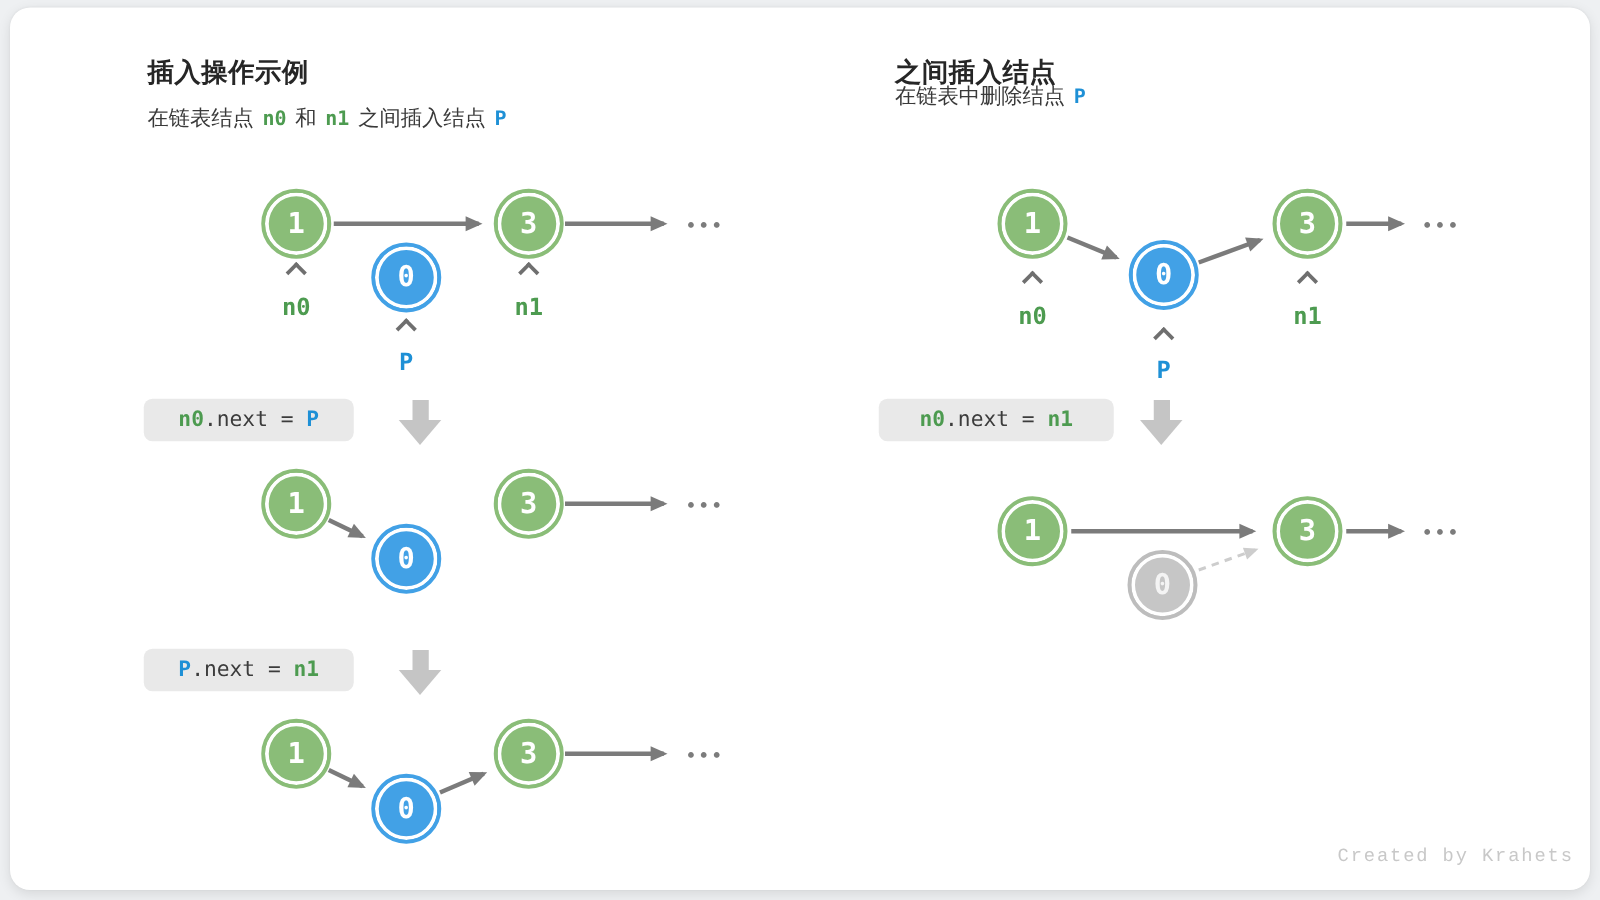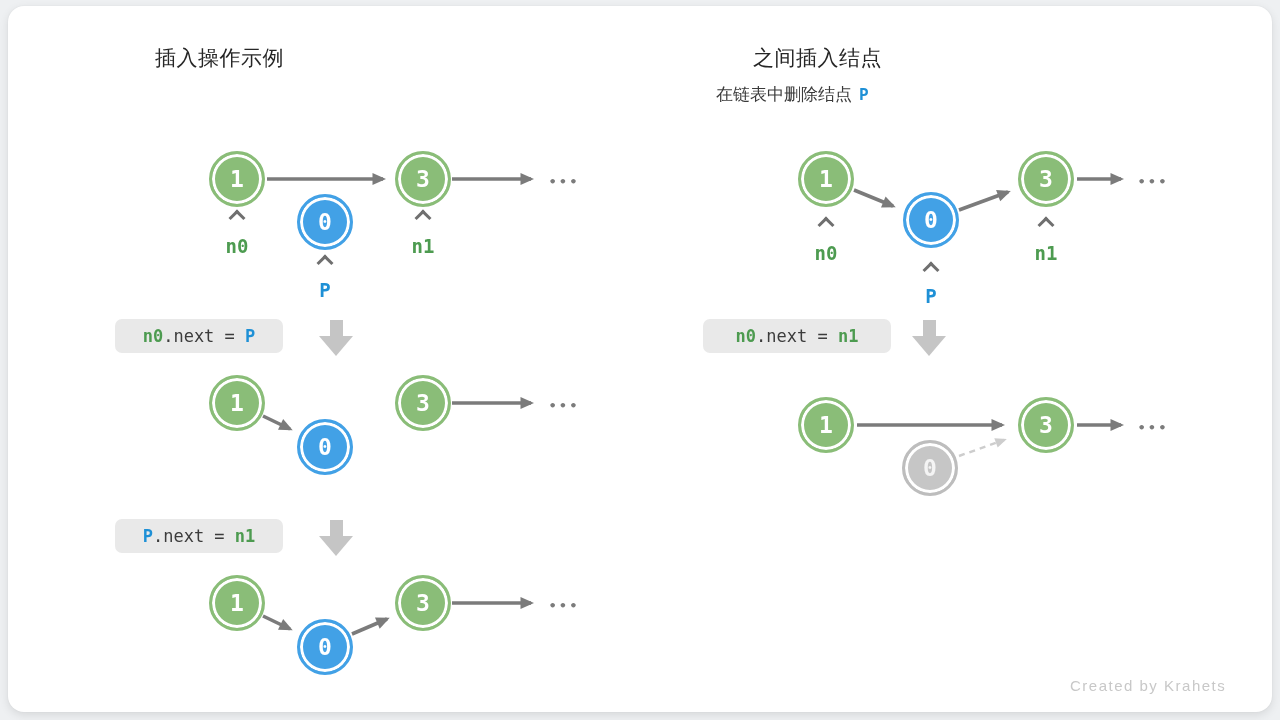--- a/index.html
+++ b/index.html
@@ -10,23 +10,22 @@
   }
   .card {
     position:absolute; left:8px; top:6px; right:8px; bottom:8px;
     background:#ffffff; border-radius:16px;
     box-shadow:0 3px 10px rgba(0,0,0,0.10), 0 0 2px rgba(0,0,0,0.05);
     z-index:0;
   }
   .arrows { position:absolute; left:0; top:0; z-index:1; pointer-events:none; }
 
   .col-title {
-    position:absolute; z-index:2; font-size:21px; font-weight:normal; color:#262626;
+    position:absolute; z-index:2; font-size:21px; font-weight:bold; color:#262626;
     letter-spacing:0.5px;
-    margin-left:37px;
   }
   .subtitle {
     position:absolute; z-index:2; font-size:17px; color:#3a3a3a; white-space:nowrap;
   }
   .subtitle .tok {
     font-family:"DejaVu Sans Mono", monospace; font-weight:bold; font-size:16px;
     margin:0 7px;
   }
   .tok.green { color:#4d9b50; }
   .tok.blue  { color:#1e90d6; }
@@ -75,21 +74,21 @@
   .bdarrow { position:absolute; z-index:2; width:34px; }
   .bdarrow .stem { width:13px; height:16px; background:#c5c5c5; margin:0 auto; }
   .bdarrow .head {
     width:0; height:0;
     border-left:17px solid transparent; border-right:17px solid transparent;
     border-top:20px solid #c5c5c5;
   }
 
   .footer {
     position:absolute; z-index:2;
-    font-family:Liberation Sans, sans-serif; font-size:15px;
+    font-family:Liberation Mono, monospace; font-size:15px;
     letter-spacing:1.5px; color:#c8c8c8; white-space:nowrap;
   }
 </style>
 </head>
 <body>
 
 <div class="page">
   <div class="card"></div>
 
   <svg class="arrows" width="1280" height="720" viewBox="0 0 1280 720">
@@ -115,20 +114,23 @@
     <line x1="854" y1="190" x2="893" y2="206" stroke="#7b7b7b" stroke-width="3.6" marker-end="url(#ah)"></line>
     <line x1="959" y1="210" x2="1008" y2="192" stroke="#7b7b7b" stroke-width="3.6" marker-end="url(#ah)"></line>
     <line x1="1077" y1="179" x2="1121" y2="179" stroke="#7b7b7b" stroke-width="3.6" marker-end="url(#ah)"></line>
 
     <line x1="857" y1="425" x2="1002" y2="425" stroke="#7b7b7b" stroke-width="3.6" marker-end="url(#ah)"></line>
     <line x1="1077" y1="425" x2="1121" y2="425" stroke="#7b7b7b" stroke-width="3.6" marker-end="url(#ah)"></line>
     <line x1="959" y1="456" x2="1004" y2="440" stroke="#cdcdcd" stroke-width="2.4" stroke-dasharray="6 5" marker-end="url(#ahl)"></line>
   </svg>
 
   <div class="col-title" style="left:118px; top:44px">插入操作示例</div>
+  <div class="subtitle" style="left:118px; top:83px">
+    <span>在链表结点</span><span class="tok green">n0</span><span>和</span><span class="tok green">n1</span><span>之间插入结点</span><span class="tok blue">P</span>
+  </div>
 
   <div class="node green" style="left:209px; top:151px">
       <span class="nv">1</span>
     </div>
   <div class="node blue" style="left:297px; top:194px">
       <span class="nv">0</span>
     </div>
   <div class="node green" style="left:395px; top:151px">
       <span class="nv">3</span>
     </div>
@@ -176,21 +178,21 @@
     </div>
   <div class="node blue" style="left:297px; top:619px">
       <span class="nv">0</span>
     </div>
   <div class="node green" style="left:395px; top:575px">
       <span class="nv">3</span>
     </div>
   <div class="dots" style="left:564px; top:605px">•••</div>
 
   <div class="col-title" style="left:716px; top:44px">之间插入结点</div>
-  <div class="subtitle" style="left:716px; top:83px">
+  <div class="subtitle" style="left:716px; top:65px">
     <span>在链表中删除结点</span><span class="tok blue">P</span>
   </div>
 
   <div class="node green" style="left:798px; top:151px">
       <span class="nv">1</span>
     </div>
   <div class="node blue" style="left:903px; top:192px">
       <span class="nv">0</span>
     </div>
   <div class="node green" style="left:1018px; top:151px">

